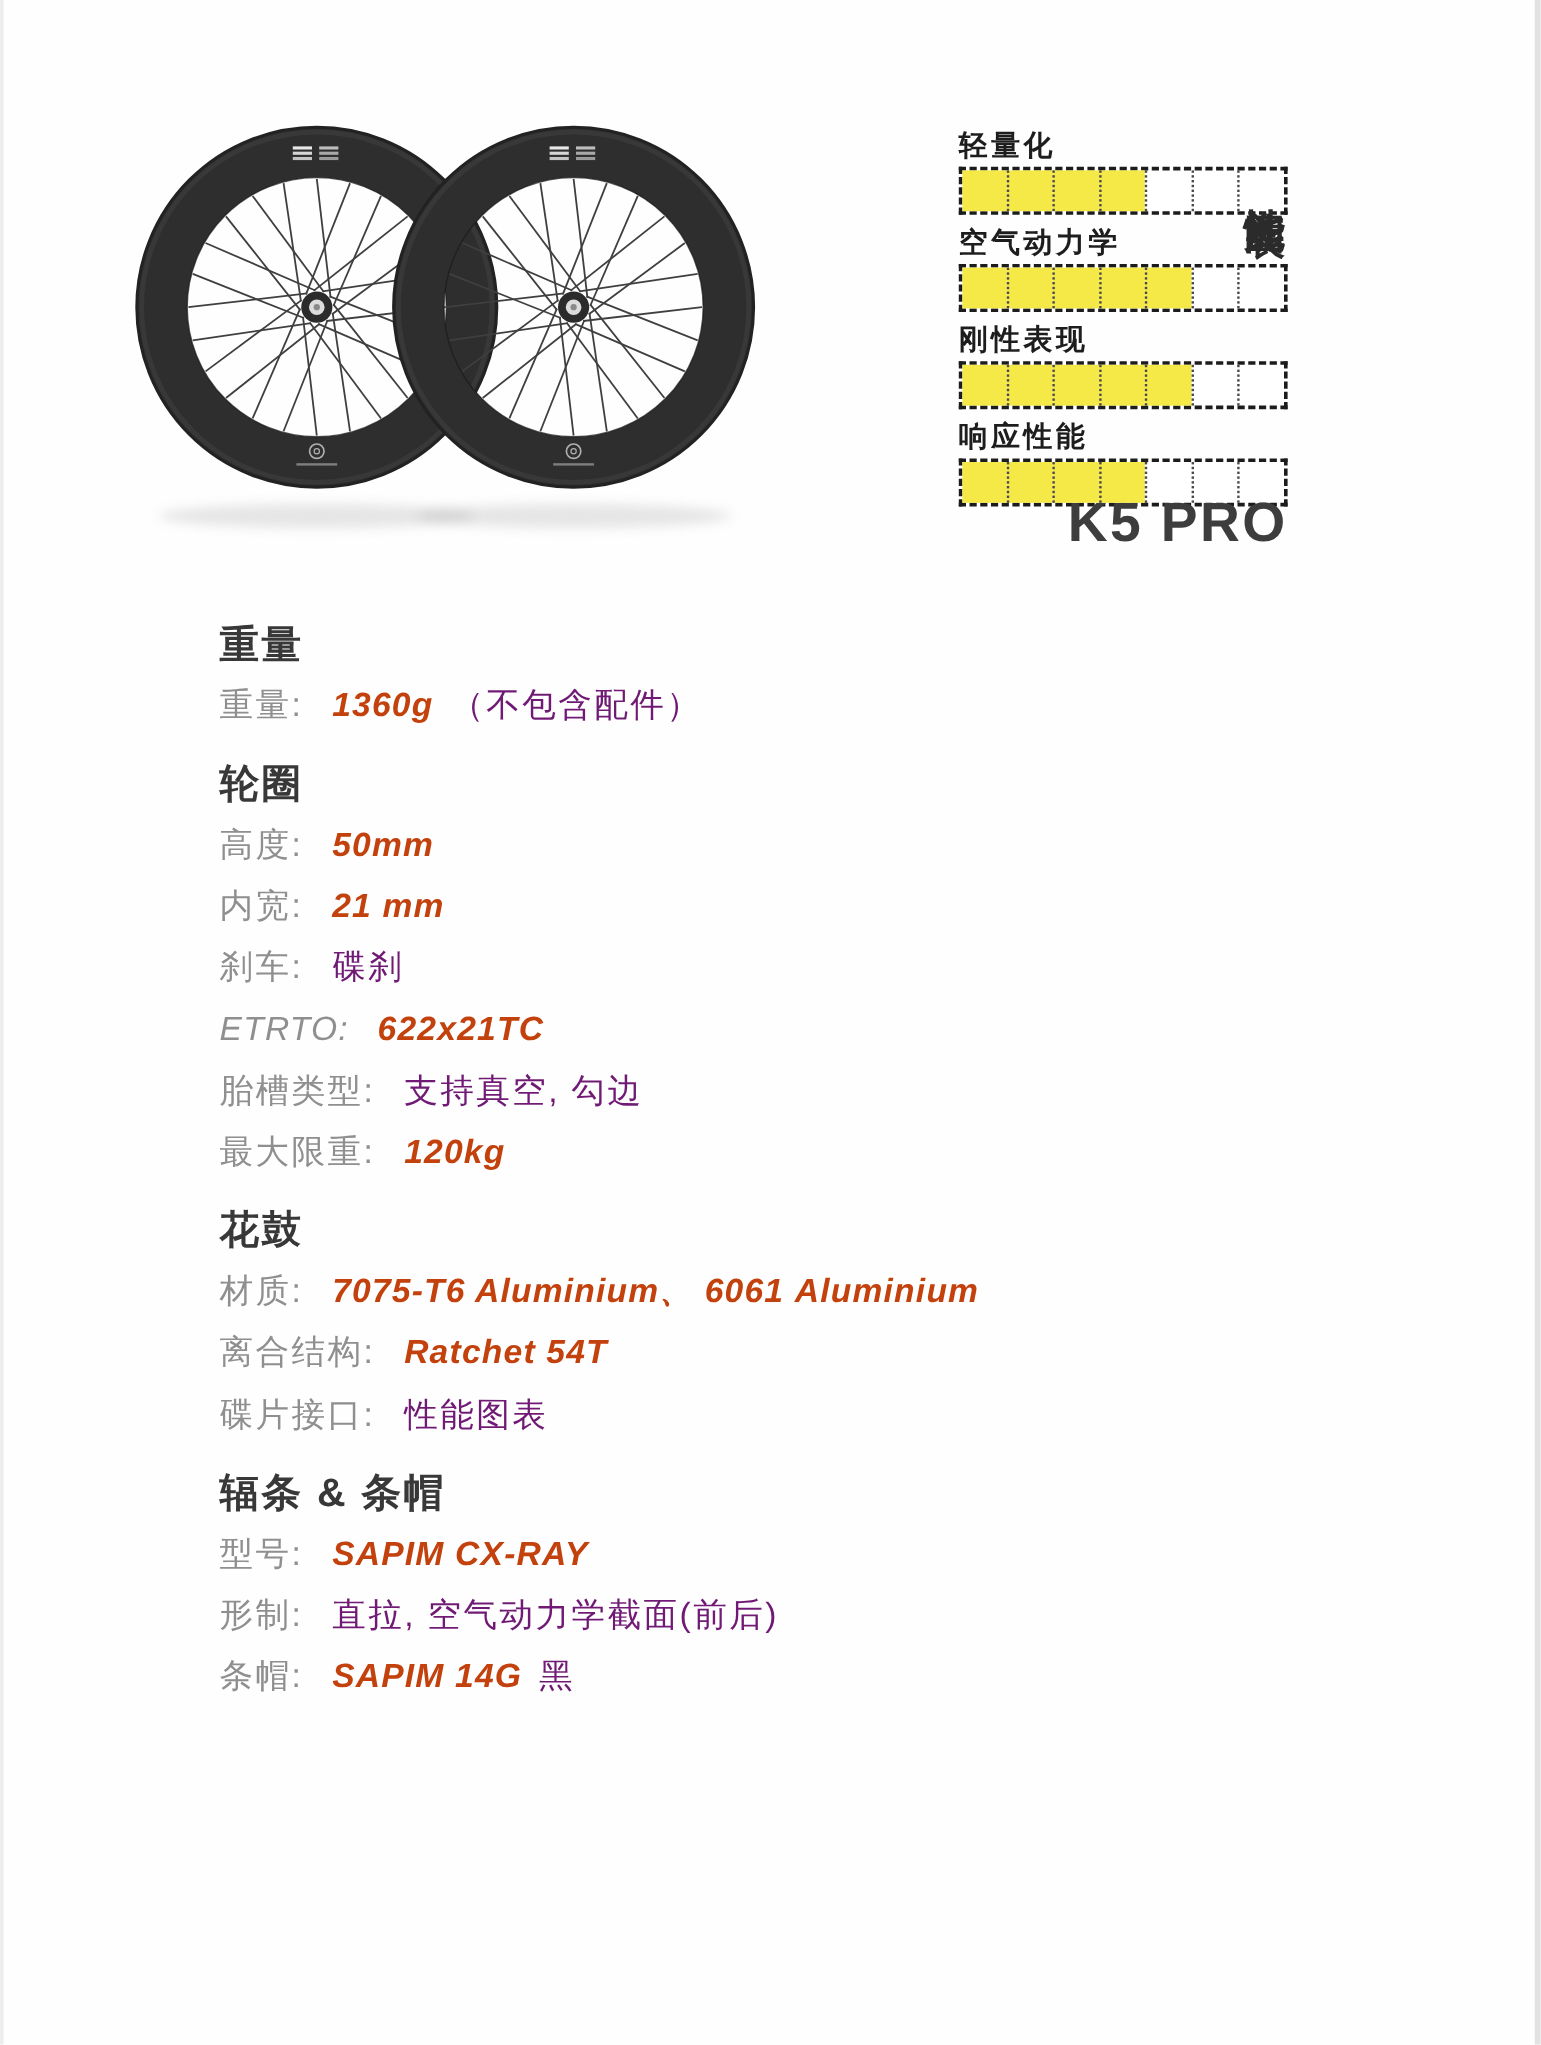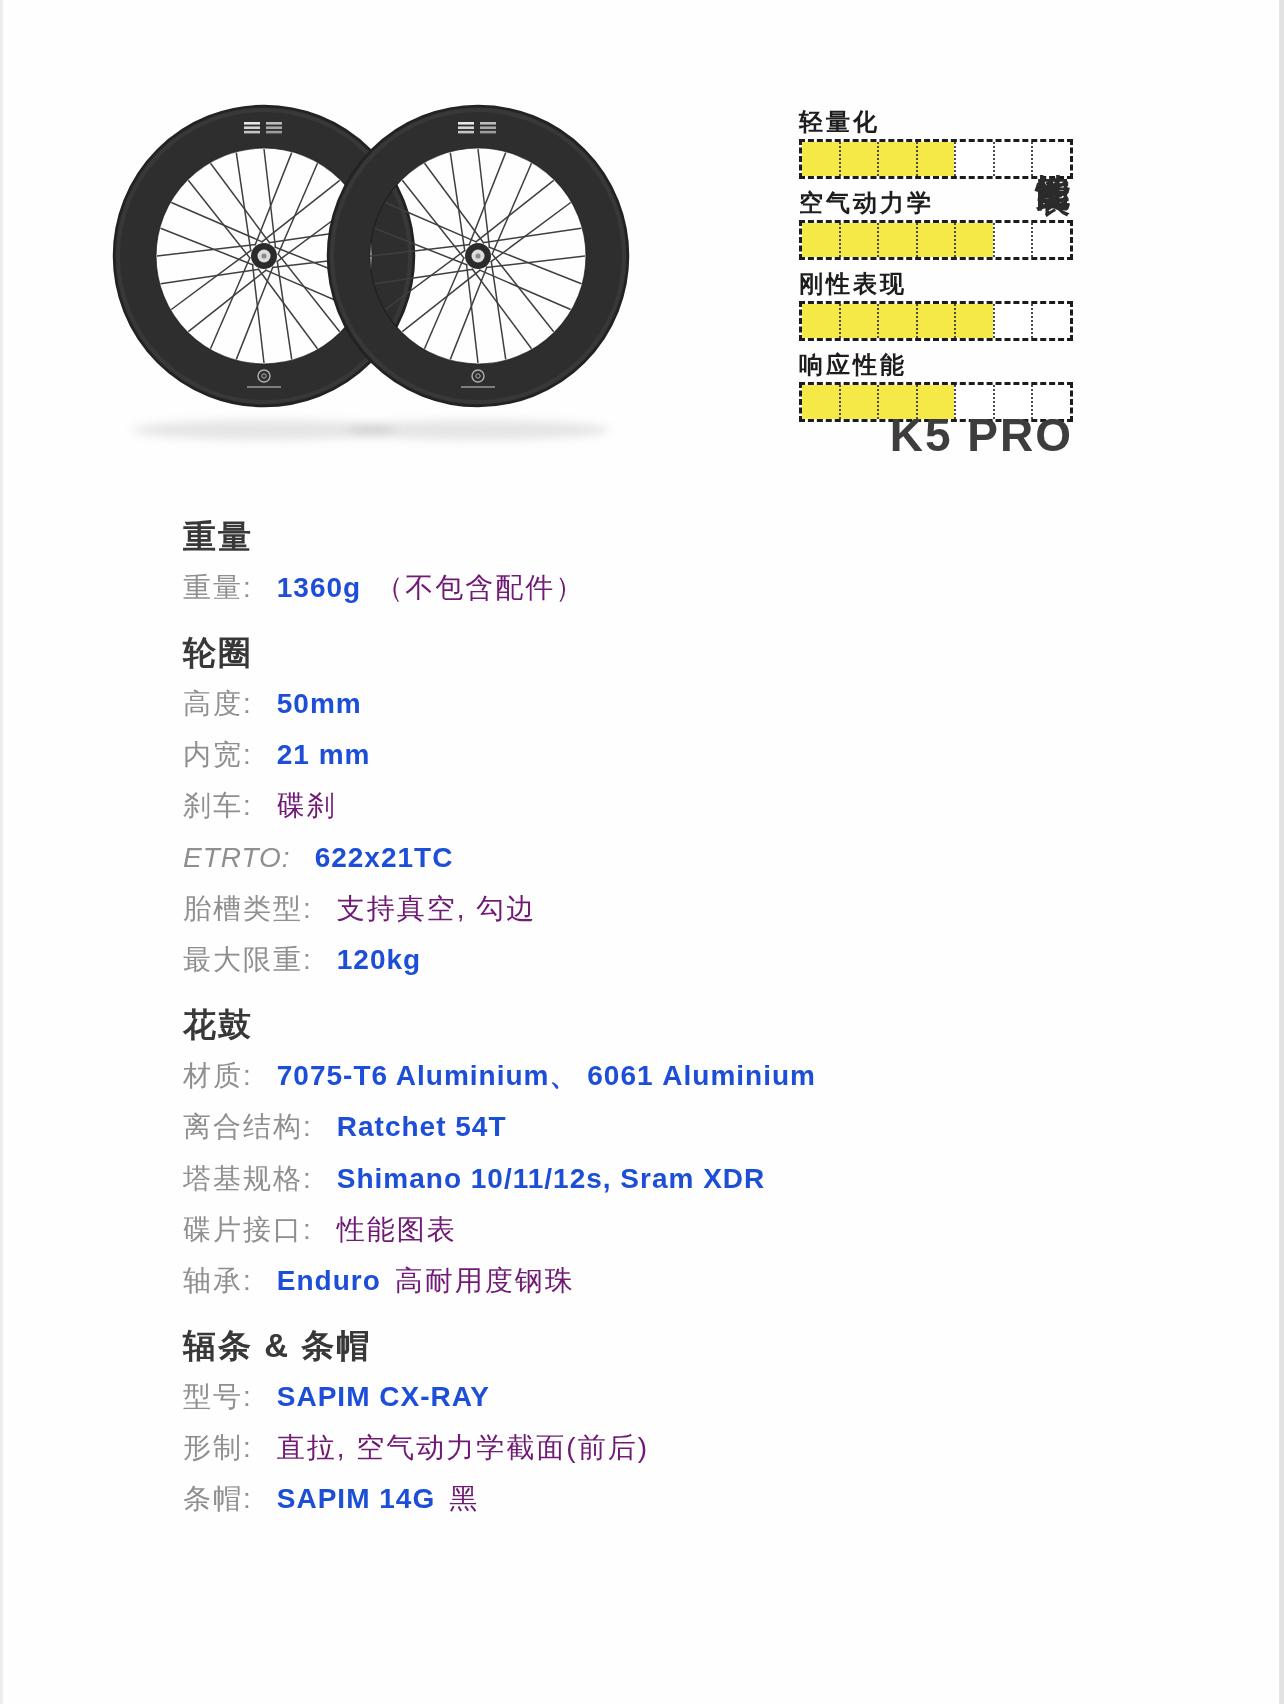--- a/index.html
+++ b/index.html
@@ -27,21 +27,21 @@
     writing-mode:vertical-rl;text-orientation:upright;
     font-size:34px;font-weight:700;color:#2b2b2b;letter-spacing:3px;line-height:1.1;
   }
   
   .specs{position:absolute;left:183px;top:518px;width:980px;}
   .spec-section{margin-bottom:30px;}
   .sec-title{font-size:33px;font-weight:700;color:#383838;margin:0 0 16px 0;line-height:1.15;letter-spacing:2px;}
   .spec-row{font-size:28px;line-height:1.15;margin-bottom:19px;}
   .spec-label{color:#8f8f8f;font-weight:500;margin-right:24px;letter-spacing:2px;}
   .spec-label.latin{font-style:italic;letter-spacing:1px;}
-  .val-latin{font-weight:600;color:#1d4ed8;margin-right:14px;letter-spacing:1px;}
+  .val-latin{font-style:italic;font-weight:600;color:#c2410c;margin-right:14px;letter-spacing:1px;}
   .val-cjk{font-weight:400;color:#701a75;letter-spacing:2px;}
 </style>
 </head>
 <body>
 
 <div class="page">
 
   <div class="wheels-wrap">
     <svg viewBox="0 0 620 400" width="620" height="400">
       <defs>
@@ -218,23 +218,21 @@
         <div class="spec-row"><span class="spec-label">内宽:</span><span class="val-latin">21 mm</span></div>
         <div class="spec-row"><span class="spec-label">刹车:</span><span class="val-cjk">碟刹</span></div>
         <div class="spec-row"><span class="spec-label latin">ETRTO:</span><span class="val-latin">622x21TC</span></div>
         <div class="spec-row"><span class="spec-label">胎槽类型:</span><span class="val-cjk">支持真空, 勾边</span></div>
         <div class="spec-row"><span class="spec-label">最大限重:</span><span class="val-latin">120kg</span></div>
       </section>
       <section class="spec-section">
         <h2 class="sec-title">花鼓</h2>
         <div class="spec-row"><span class="spec-label">材质:</span><span class="val-latin">7075-T6 Aluminium、 6061 Aluminium</span></div>
         <div class="spec-row"><span class="spec-label">离合结构:</span><span class="val-latin">Ratchet 54T</span></div>
-        <div class="spec-row"><span class="spec-label">塔基规格:</span><span class="val-latin">Shimano 10/11/12s, Sram XDR</span></div>
         <div class="spec-row"><span class="spec-label">碟片接口:</span><span class="val-cjk">性能图表</span></div>
-        <div class="spec-row"><span class="spec-label">轴承:</span><span class="val-latin">Enduro</span><span class="val-cjk">高耐用度钢珠</span></div>
       </section>
       <section class="spec-section">
         <h2 class="sec-title">辐条 &amp; 条帽</h2>
         <div class="spec-row"><span class="spec-label">型号:</span><span class="val-latin">SAPIM CX-RAY</span></div>
         <div class="spec-row"><span class="spec-label">形制:</span><span class="val-cjk">直拉, 空气动力学截面(前后)</span></div>
         <div class="spec-row"><span class="spec-label">条帽:</span><span class="val-latin">SAPIM 14G</span><span class="val-cjk">黑</span></div>
       </section>
     </div>
 
 </div>

